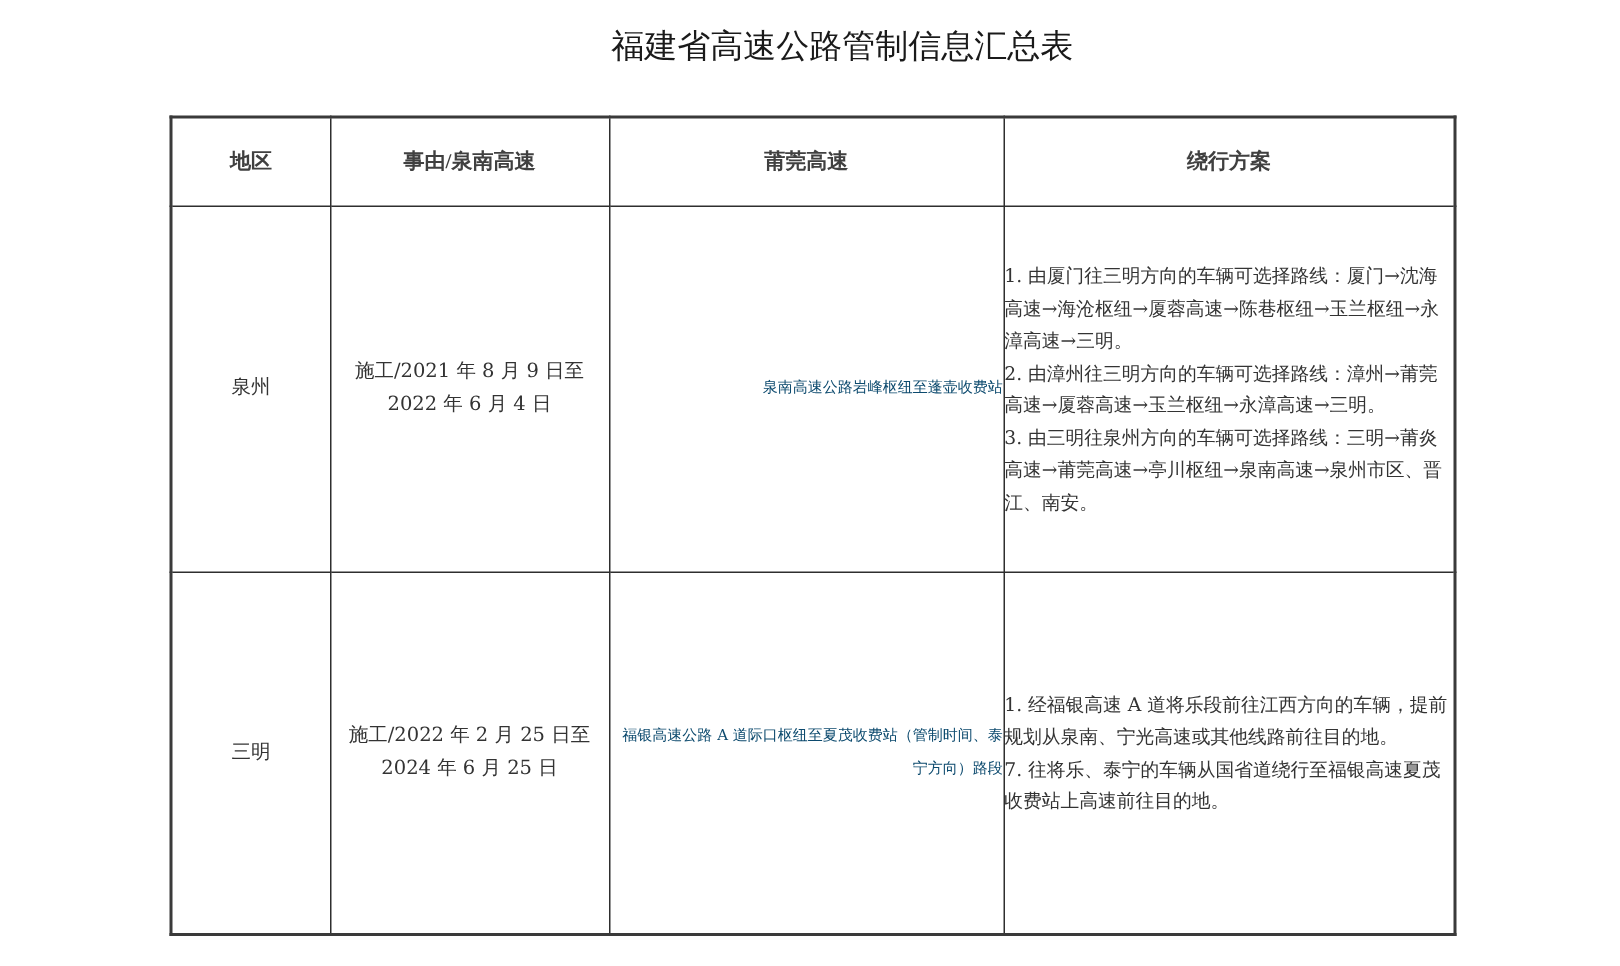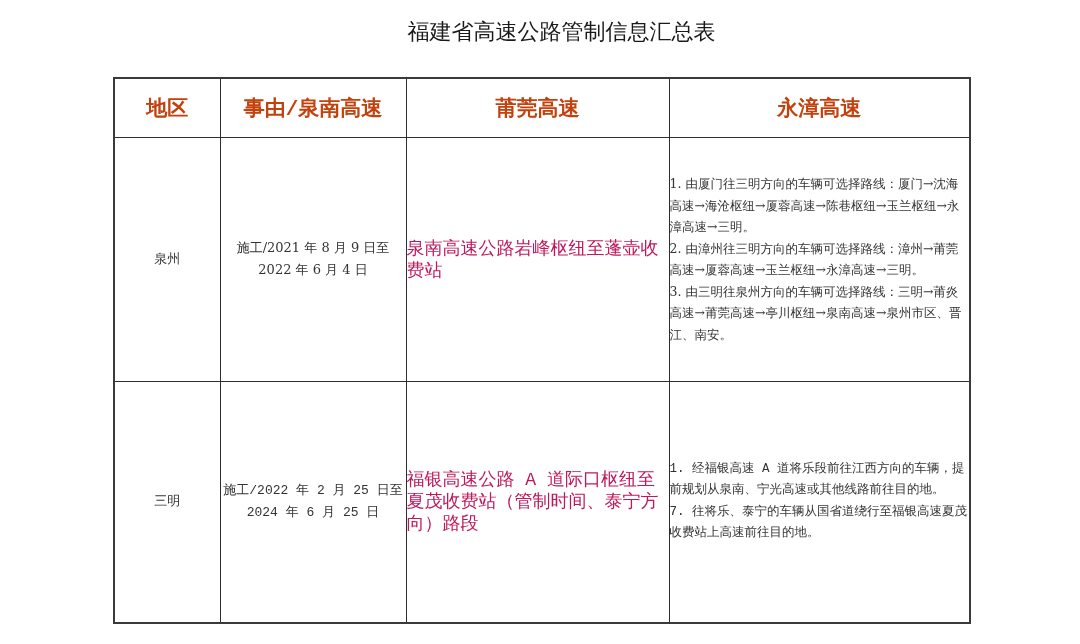--- a/index.html
+++ b/index.html
@@ -21,49 +21,49 @@
     border-collapse: collapse;
     table-layout: fixed;
     border: 2px solid #3a3a3a;
   }
   table.grid td, table.grid th {
     border: 1.5px solid #2e2e2e;
     padding: 0;
     vertical-align: middle;
   }
   th {
-    font-weight: bold; font-size: 21px; color: #c2410c; height: 58px;
+    font-weight: bold; font-size: 14px; color: #404040; height: 58px;
     text-align: center;
-    font-family: Liberation Mono, monospace;
+    font-family: Liberation Serif, serif;
   }
   td.center { text-align: center; font-size: 13px; line-height: 22px; color: #333; }
-  td.segment { text-align: left; font-size: 18px; line-height: 22px; color: #be185d; padding: 0 10px; }
+  td.segment { text-align: right; font-size: 10px; line-height: 22px; color: #0c4a6e; padding: 0 10px; }
   td.plan { text-align: left; font-size: 12.5px; line-height: 21.5px; color: #333; padding: 0 6px 0 8px; }
   .plan-item { display: block; }
   tr.r1 td { height: 242px; }
-  tr.r2 td { height: 240px; font-family: Liberation Mono, monospace; }
+  tr.r2 td { height: 240px; }
 </style>
 </head>
 <body>
 
 <div class="title">福建省高速公路管制信息汇总表</div>
 
 <table class="grid">
   <colgroup>
     <col style="width:106px">
     <col style="width:186px">
     <col style="width:263px">
     <col style="width:301px">
   </colgroup>
   <thead>
     <tr>
       <th>地区</th>
       <th>事由/泉南高速</th>
       <th>莆莞高速</th>
-      <th>永漳高速</th>
+      <th>绕行方案</th>
     </tr>
   </thead>
   <tbody>
     <tr class="r1">
       <td class="center">泉州</td>
       <td class="center">
         <div>施工/2021 年 8 月 9 日至</div>
         <div>2022 年 6 月 4 日</div>
       </td>
       <td class="segment">泉南高速公路岩峰枢纽至蓬壶收费站</td>

